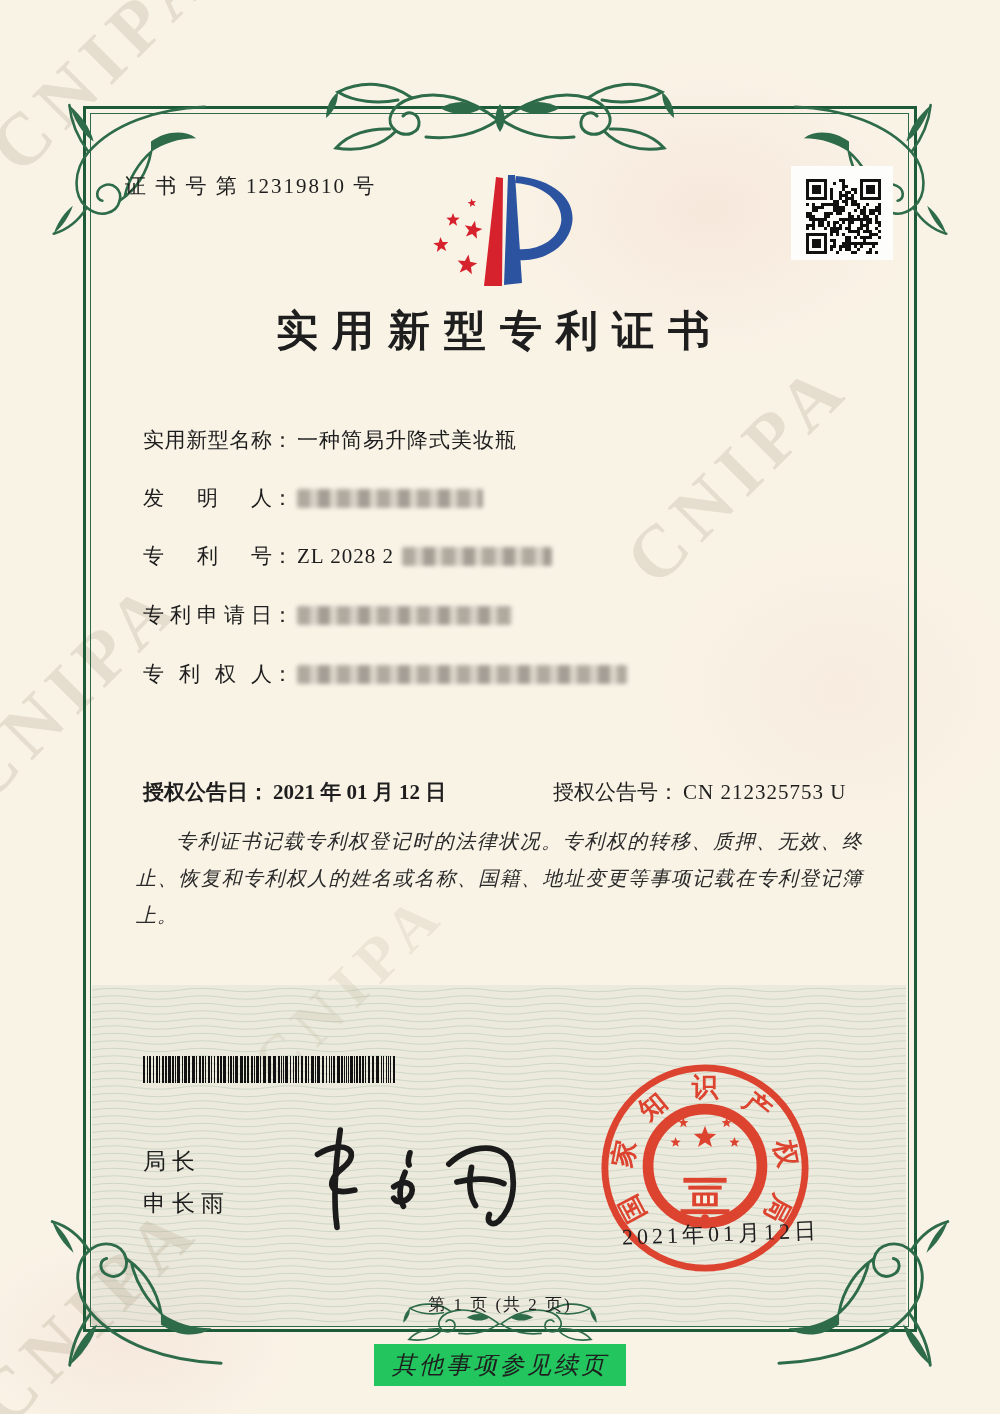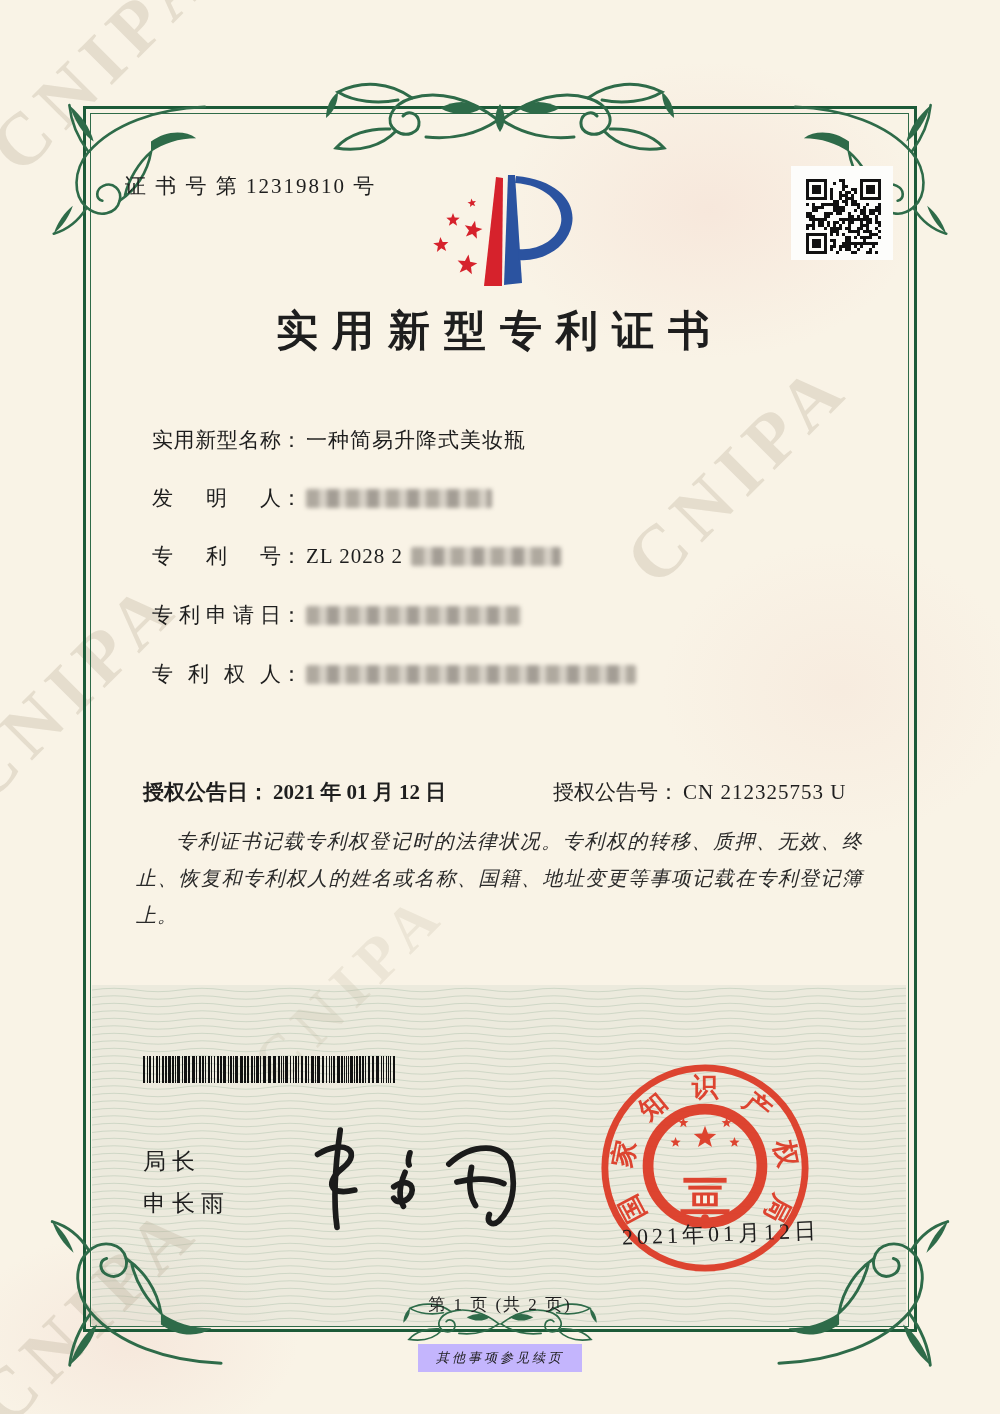--- a/index.html
+++ b/index.html
@@ -33,41 +33,41 @@
   .orn-br{left:765px;top:1208px;width:185px;height:165px;transform:scale(-1,1);}
   .orn-tl{left:52px;top:98px;width:165px;height:148px;transform:scale(1,-1);}
   .orn-tr{left:783px;top:98px;width:165px;height:148px;transform:scale(-1,-1);}
   
   .content{z-index:3;}
   .cert-no{left:125px;top:172px;font-size:21px;letter-spacing:2px;z-index:3;}
   .logo{left:420px;top:168px;width:200px;height:132px;z-index:3;}
   .qr-box{left:791px;top:166px;width:102px;height:94px;background:#fdfdfb;z-index:3;}
   .qr{left:806px;top:179px;width:75px;height:75px;z-index:4;}
   .title{left:0;top:303px;width:1000px;text-align:center;font-size:42px;font-weight:bold;letter-spacing:14px;z-index:3;}
-  .frow{left:152px;width:740px;font-size:21px;z-index:3;white-space:nowrap;}
+  .frow{left:143px;width:740px;font-size:21px;z-index:3;white-space:nowrap;}
   .flabel{display:inline-block;width:129px;text-align:justify;text-align-last:justify;}
   .colon{display:inline-block;margin-right:4px;}
   .fvalue{letter-spacing:1px;}
   .redact{display:inline-block;height:19px;vertical-align:-3px;border-radius:2px;filter:blur(2.2px);opacity:.72;
           background:repeating-linear-gradient(90deg,#938d84 0 13px,#c9c3b9 13px 21px,#837d76 21px 33px,#d0cac0 33px 40px);}
   .r-inventor{width:186px;} .r-patno{width:150px;margin-left:8px;} .r-appdate{width:215px;} .r-patentee{width:330px;}
   .grant-left{left:143px;top:778px;font-size:21px;z-index:3;white-space:nowrap;font-weight:bold;}
   .grant-right{left:553px;top:778px;font-size:21px;z-index:3;white-space:nowrap;}
   .paras{left:136px;top:823px;width:727px;z-index:3;}
   .paras p{margin:0;font-size:20px;line-height:37px;text-align:justify;text-indent:40px;
            font-style:italic;letter-spacing:1px;color:#2a2a2a;}
   .barcode{left:143px;top:1056px;width:257px;height:27px;z-index:3;}
   .dir-title{left:143px;top:1146px;font-size:23px;letter-spacing:6px;font-family:"Liberation Sans","DejaVu Sans",sans-serif;z-index:3;}
   .dir-name{left:143px;top:1188px;font-size:23px;letter-spacing:6px;font-family:"Liberation Sans","DejaVu Sans",sans-serif;z-index:3;}
   .signature{left:290px;top:1118px;width:235px;height:115px;z-index:3;}
   .seal{left:597px;top:1060px;width:216px;height:216px;z-index:4;opacity:.94;}
   .seal-date{left:622px;top:1219px;font-size:22px;letter-spacing:4px;transform:rotate(-2deg);color:#1d1d1d;z-index:5;white-space:nowrap;}
   .page-label{left:0;top:1293px;width:1000px;text-align:center;font-size:17px;letter-spacing:2px;z-index:3;}
-  .footer-note{left:500px;top:1344px;transform:translateX(-50%);background:#c4b5fd;padding:5px 18px;
-               font-size:13px;font-style:italic;letter-spacing:3px;z-index:3;white-space:nowrap;}
+  .footer-note{left:500px;top:1344px;transform:translateX(-50%);background:#22c55e;padding:5px 18px;
+               font-size:24px;font-style:italic;letter-spacing:3px;z-index:3;white-space:nowrap;}
   .orn-line{fill:none;stroke-width:3;stroke-linecap:round;}
 </style>
 </head>
 <body>
 
 <div class="page">
 
   <div class="blob blob1"></div>
   <div class="blob blob2"></div>
   <div class="blob blob3"></div>

